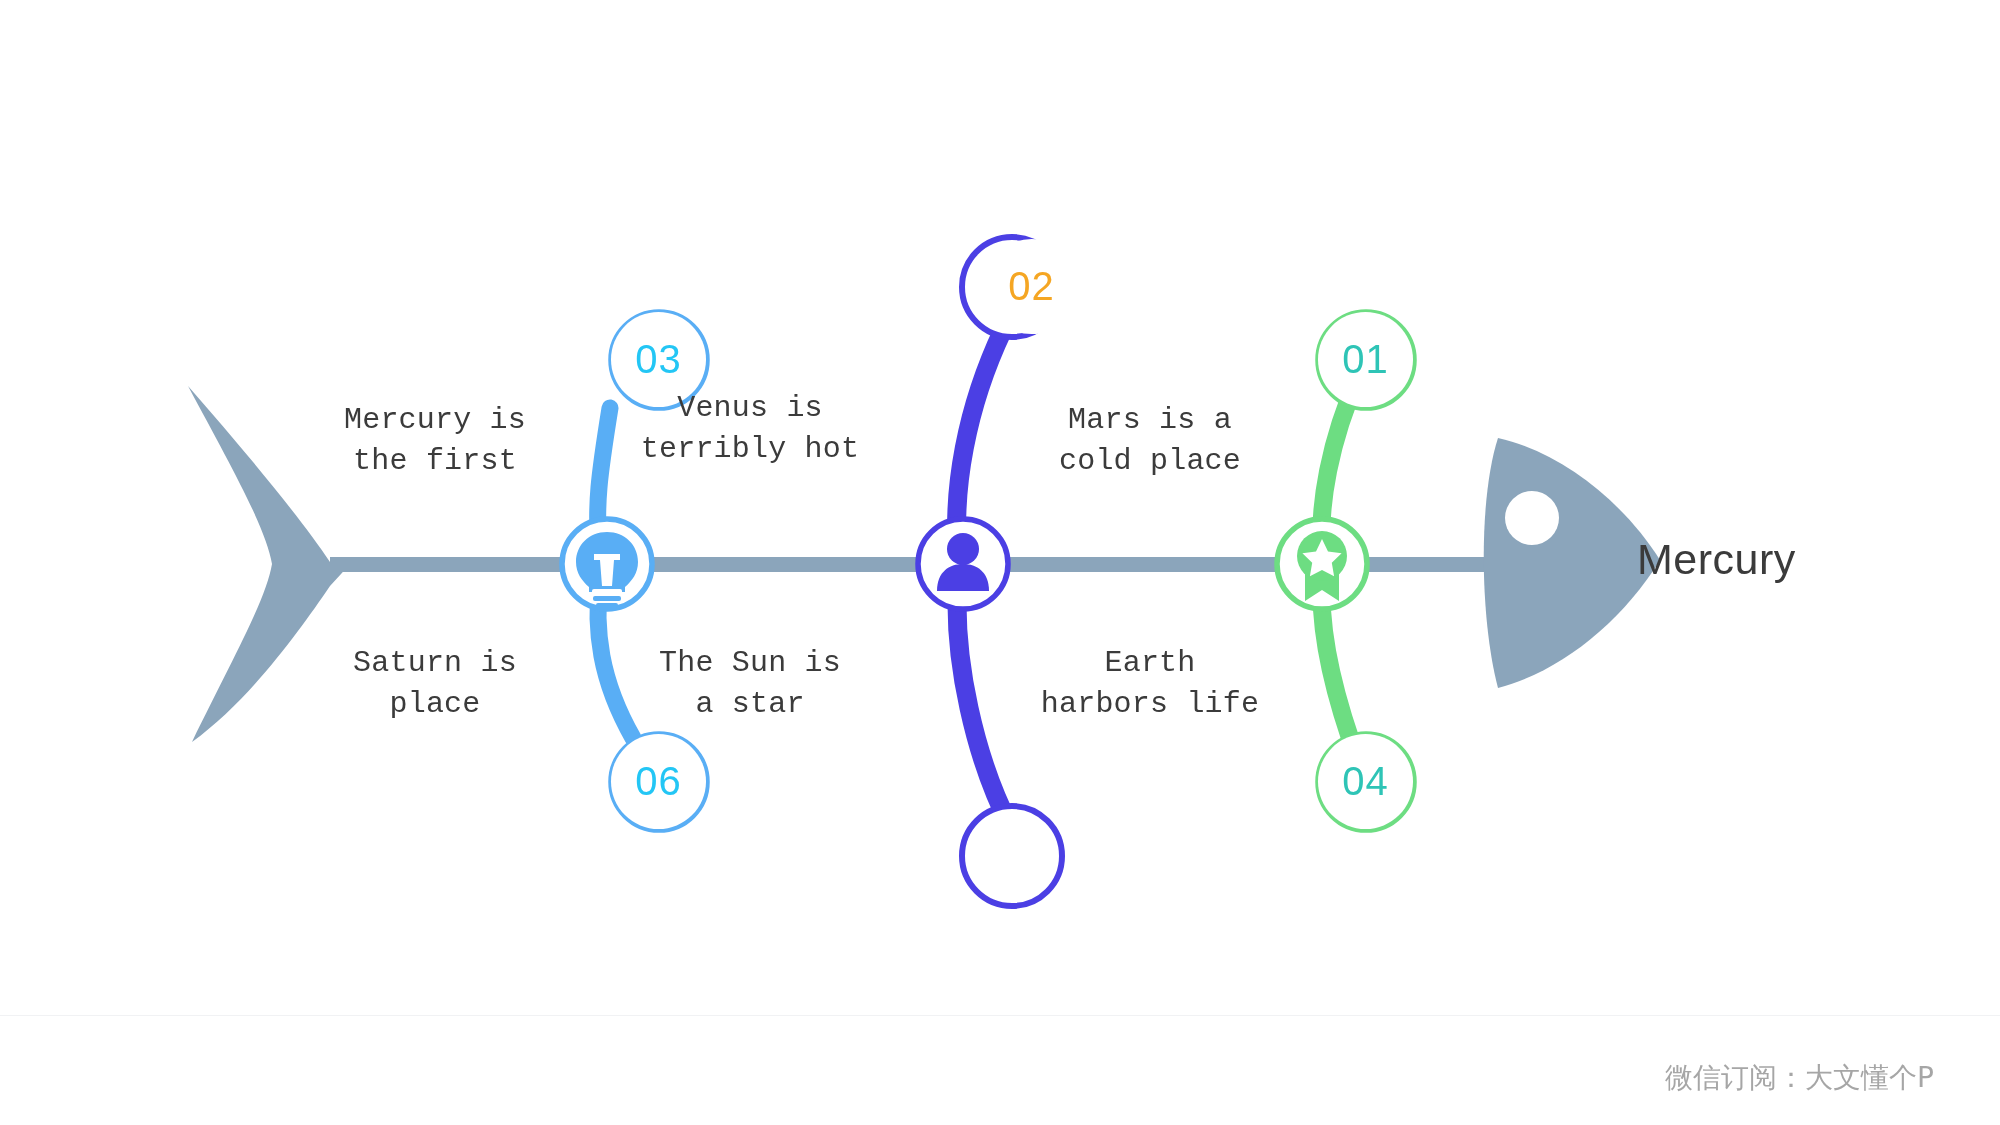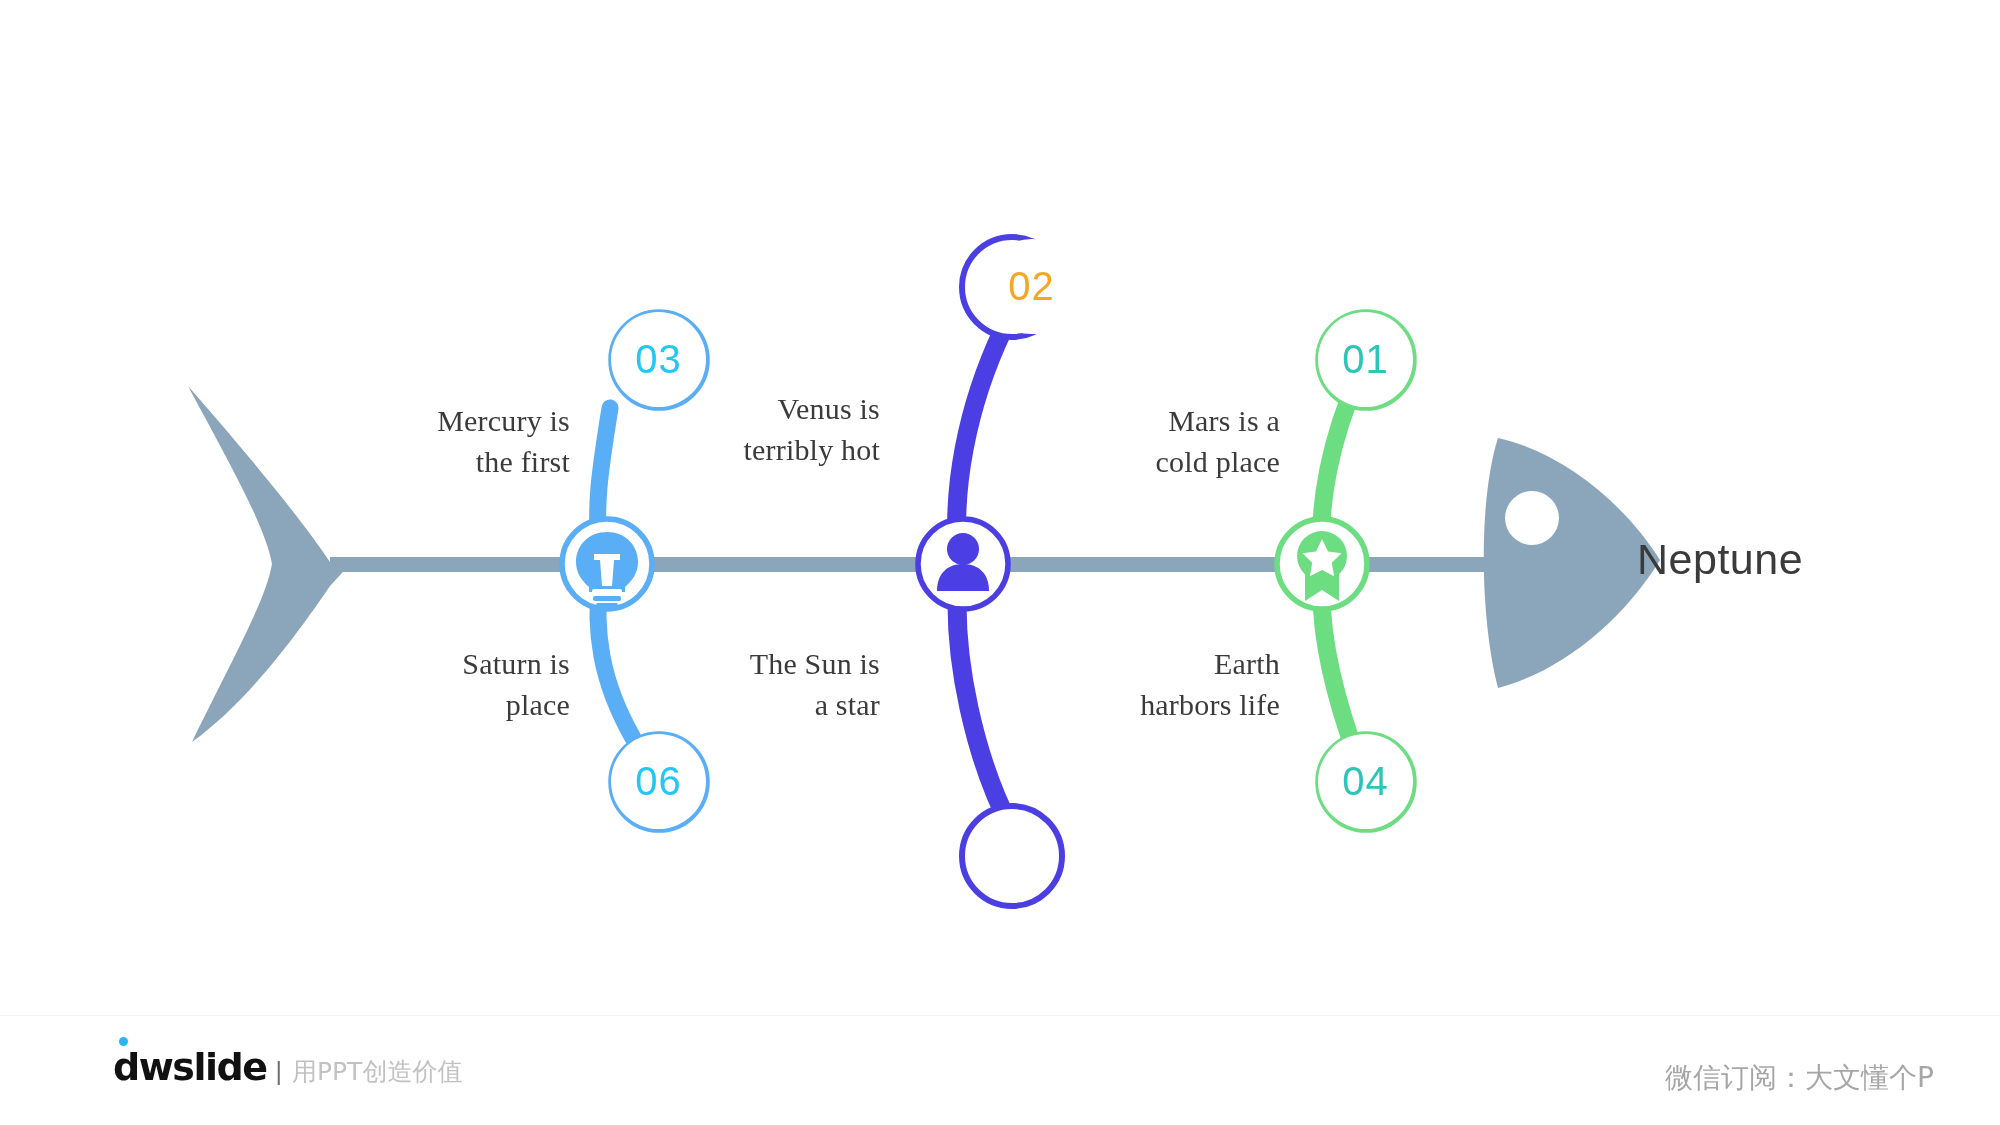--- a/index.html
+++ b/index.html
@@ -19,25 +19,25 @@
   }
   #fishbone-svg {
     position:absolute; left:0; top:0;
     width:2000px; height:1015px;
     display:block;
   }
 
   
   .branch-label {
     position:absolute;
-    text-align:right;
+    text-align:center;
     color:#3b3b3b;
     font-size:30px;
     line-height:1.37;
-    font-family:Liberation Serif, serif;
+    font-family:Liberation Mono, monospace;
     white-space:pre-line;
     letter-spacing:.2px;
   }
 
   
   .num-bubble {
     position:absolute;
     width:95px; height:95px;
     border-radius:50%;
     background:#ffffff;
@@ -202,27 +202,19 @@
 
   <div class="branch-label" style="left:620px; top:643px; width:260px;">The Sun is
 a star</div>
 
   <div class="branch-label" style="left:1020px; top:400px; width:260px;">Mars is a
 cold place</div>
 
   <div class="branch-label" style="left:1020px; top:643px; width:260px;">Earth
 harbors life</div>
 
-  <div id="head-title">Neptune</div>
+  <div id="head-title">Mercury</div>
 
 </div>
 
 <div id="footer-bar">
-  <div id="footer-left">
-    <span id="brand-logo">
-      <span id="brand-dot"></span>
-      <span>dwslide</span>
-    </span>
-    <span id="brand-sep">|</span>
-    <span id="brand-tagline">用PPT创造价值</span>
-  </div>
   <div id="footer-right">微信订阅：大文懂个P</div>
 </div>
 
 </body></html>

